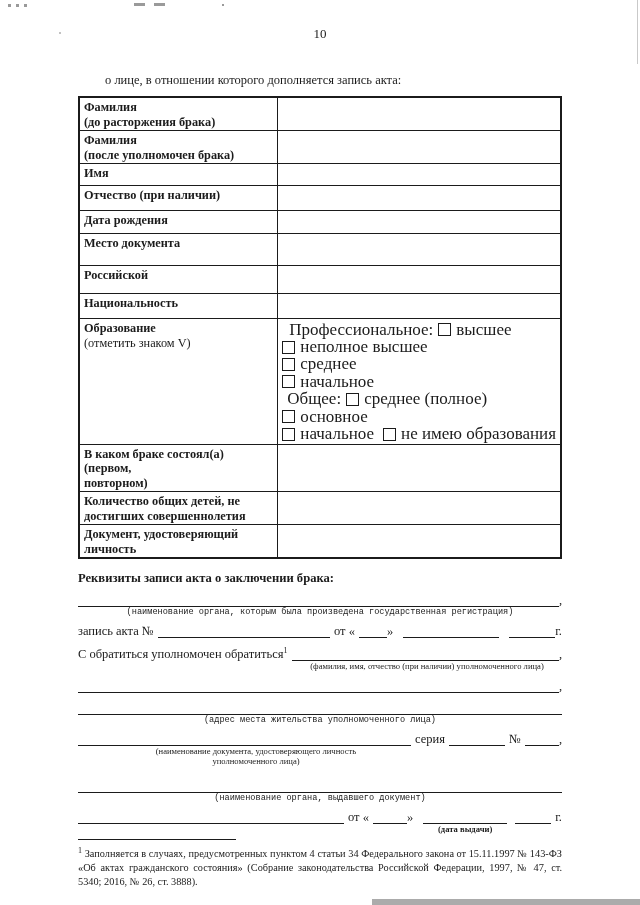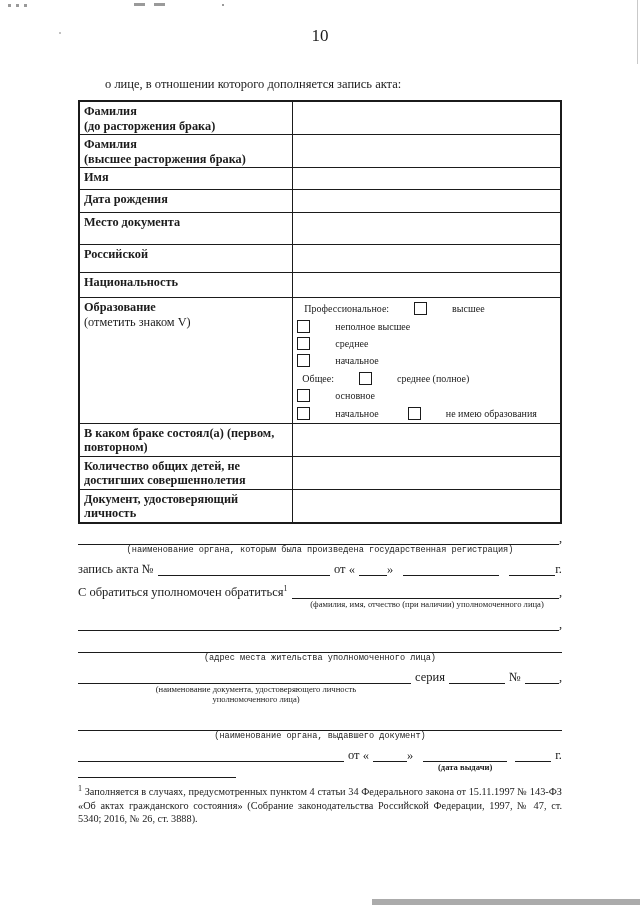--- a/index.html
+++ b/index.html
@@ -1,34 +1,34 @@
 <!DOCTYPE html>
 <html><head>
 <meta charset="utf-8">
 <style>
   html,body{margin:0;padding:0;}
   body{
     width:640px;height:905px;background:#ffffff;overflow:hidden;position:relative;
     font-family:"Liberation Serif","DejaVu Serif",serif;color:#1b1b1b;
     -webkit-font-smoothing:antialiased;
   }
-  .pagenum{padding-top:26px;text-align:center;font-size:17px;}
+  .pagenum{padding-top:26px;text-align:center;font-size:13px;}
   .content{margin-left:78px;width:484px;}
   .intro{margin-top:31px;padding-left:27px;font-size:12.5px;}
 
   table.person{border-collapse:collapse;margin-top:8px;width:484px;border:2px solid #1b1b1b;}
   table.person td{border:1px solid #1b1b1b;vertical-align:top;padding:2px 4px 1px 4px;}
   td.lbl{width:212px;font-weight:bold;font-size:12.3px;line-height:14.5px;}
   td.val{width:260px;}
   td.lbl .normal{font-weight:normal;}
   .lline{display:block;}
 
   
   td.edu{padding:3px 2px 2px 2px;}
-  .edu-line{display:flex;align-items:center;height:17.4px;font-size:10px;white-space:nowrap;gap:20px;}
+  .edu-line{display:flex;align-items:center;height:17.4px;font-size:17px;white-space:nowrap;}
   .cb{display:inline-block;width:11px;height:11px;border:1px solid #1b1b1b;background:#fff;flex:0 0 auto;}
   .edu-line .txt{margin-left:5px;}
   .edu-line .pre{margin-right:5px;}
   .ind1{padding-left:7px;}
   .ind2{padding-left:5px;}
   .gap2{margin-left:9px;}
 
   
   .req-head{margin-top:12px;font-weight:bold;font-size:12.6px;}
   .fline{display:flex;align-items:flex-end;font-size:12.5px;white-space:nowrap;}
@@ -85,27 +85,33 @@
         <tr style="height:31px">
       <td class="lbl">
         <span class="lline">Фамилия</span>
         <span class="lline">(до расторжения брака)</span>
       </td>
       <td class="val"></td>
     </tr>
     <tr style="height:29px">
       <td class="lbl">
         <span class="lline">Фамилия</span>
-        <span class="lline">(высшее расторжения брака)</span>
+        <span class="lline">(после уполномочен брака)</span>
       </td>
       <td class="val"></td>
     </tr>
     <tr style="height:22px">
       <td class="lbl">
         <span class="lline">Имя</span>
+      </td>
+      <td class="val"></td>
+    </tr>
+    <tr style="height:25px">
+      <td class="lbl">
+        <span class="lline">Отчество (при наличии)</span>
       </td>
       <td class="val"></td>
     </tr>
     <tr style="height:23px">
       <td class="lbl">
         <span class="lline">Дата рождения</span>
       </td>
       <td class="val"></td>
     </tr>
     <tr style="height:32px">
@@ -183,20 +189,21 @@
     <tr style="height:32px">
       <td class="lbl">
         <span class="lline">Документ, удостоверяющий</span>
         <span class="lline">личность</span>
       </td>
       <td class="val"></td>
     </tr>
   </tbody>
     </table>
 
+  <div class="req-head">Реквизиты записи акта о заключении брака:</div>
 
   <div class="fline mt7">
     <span class="u grow"></span>
     <span class="t">,</span>
   </div>
   <div class="caption cap-center">(наименование органа, которым была произведена государственная регистрация)</div>
 
   <div class="fline mt7">
     <span class="t pad-r">запись акта №</span>
     <span class="u grow"></span>

